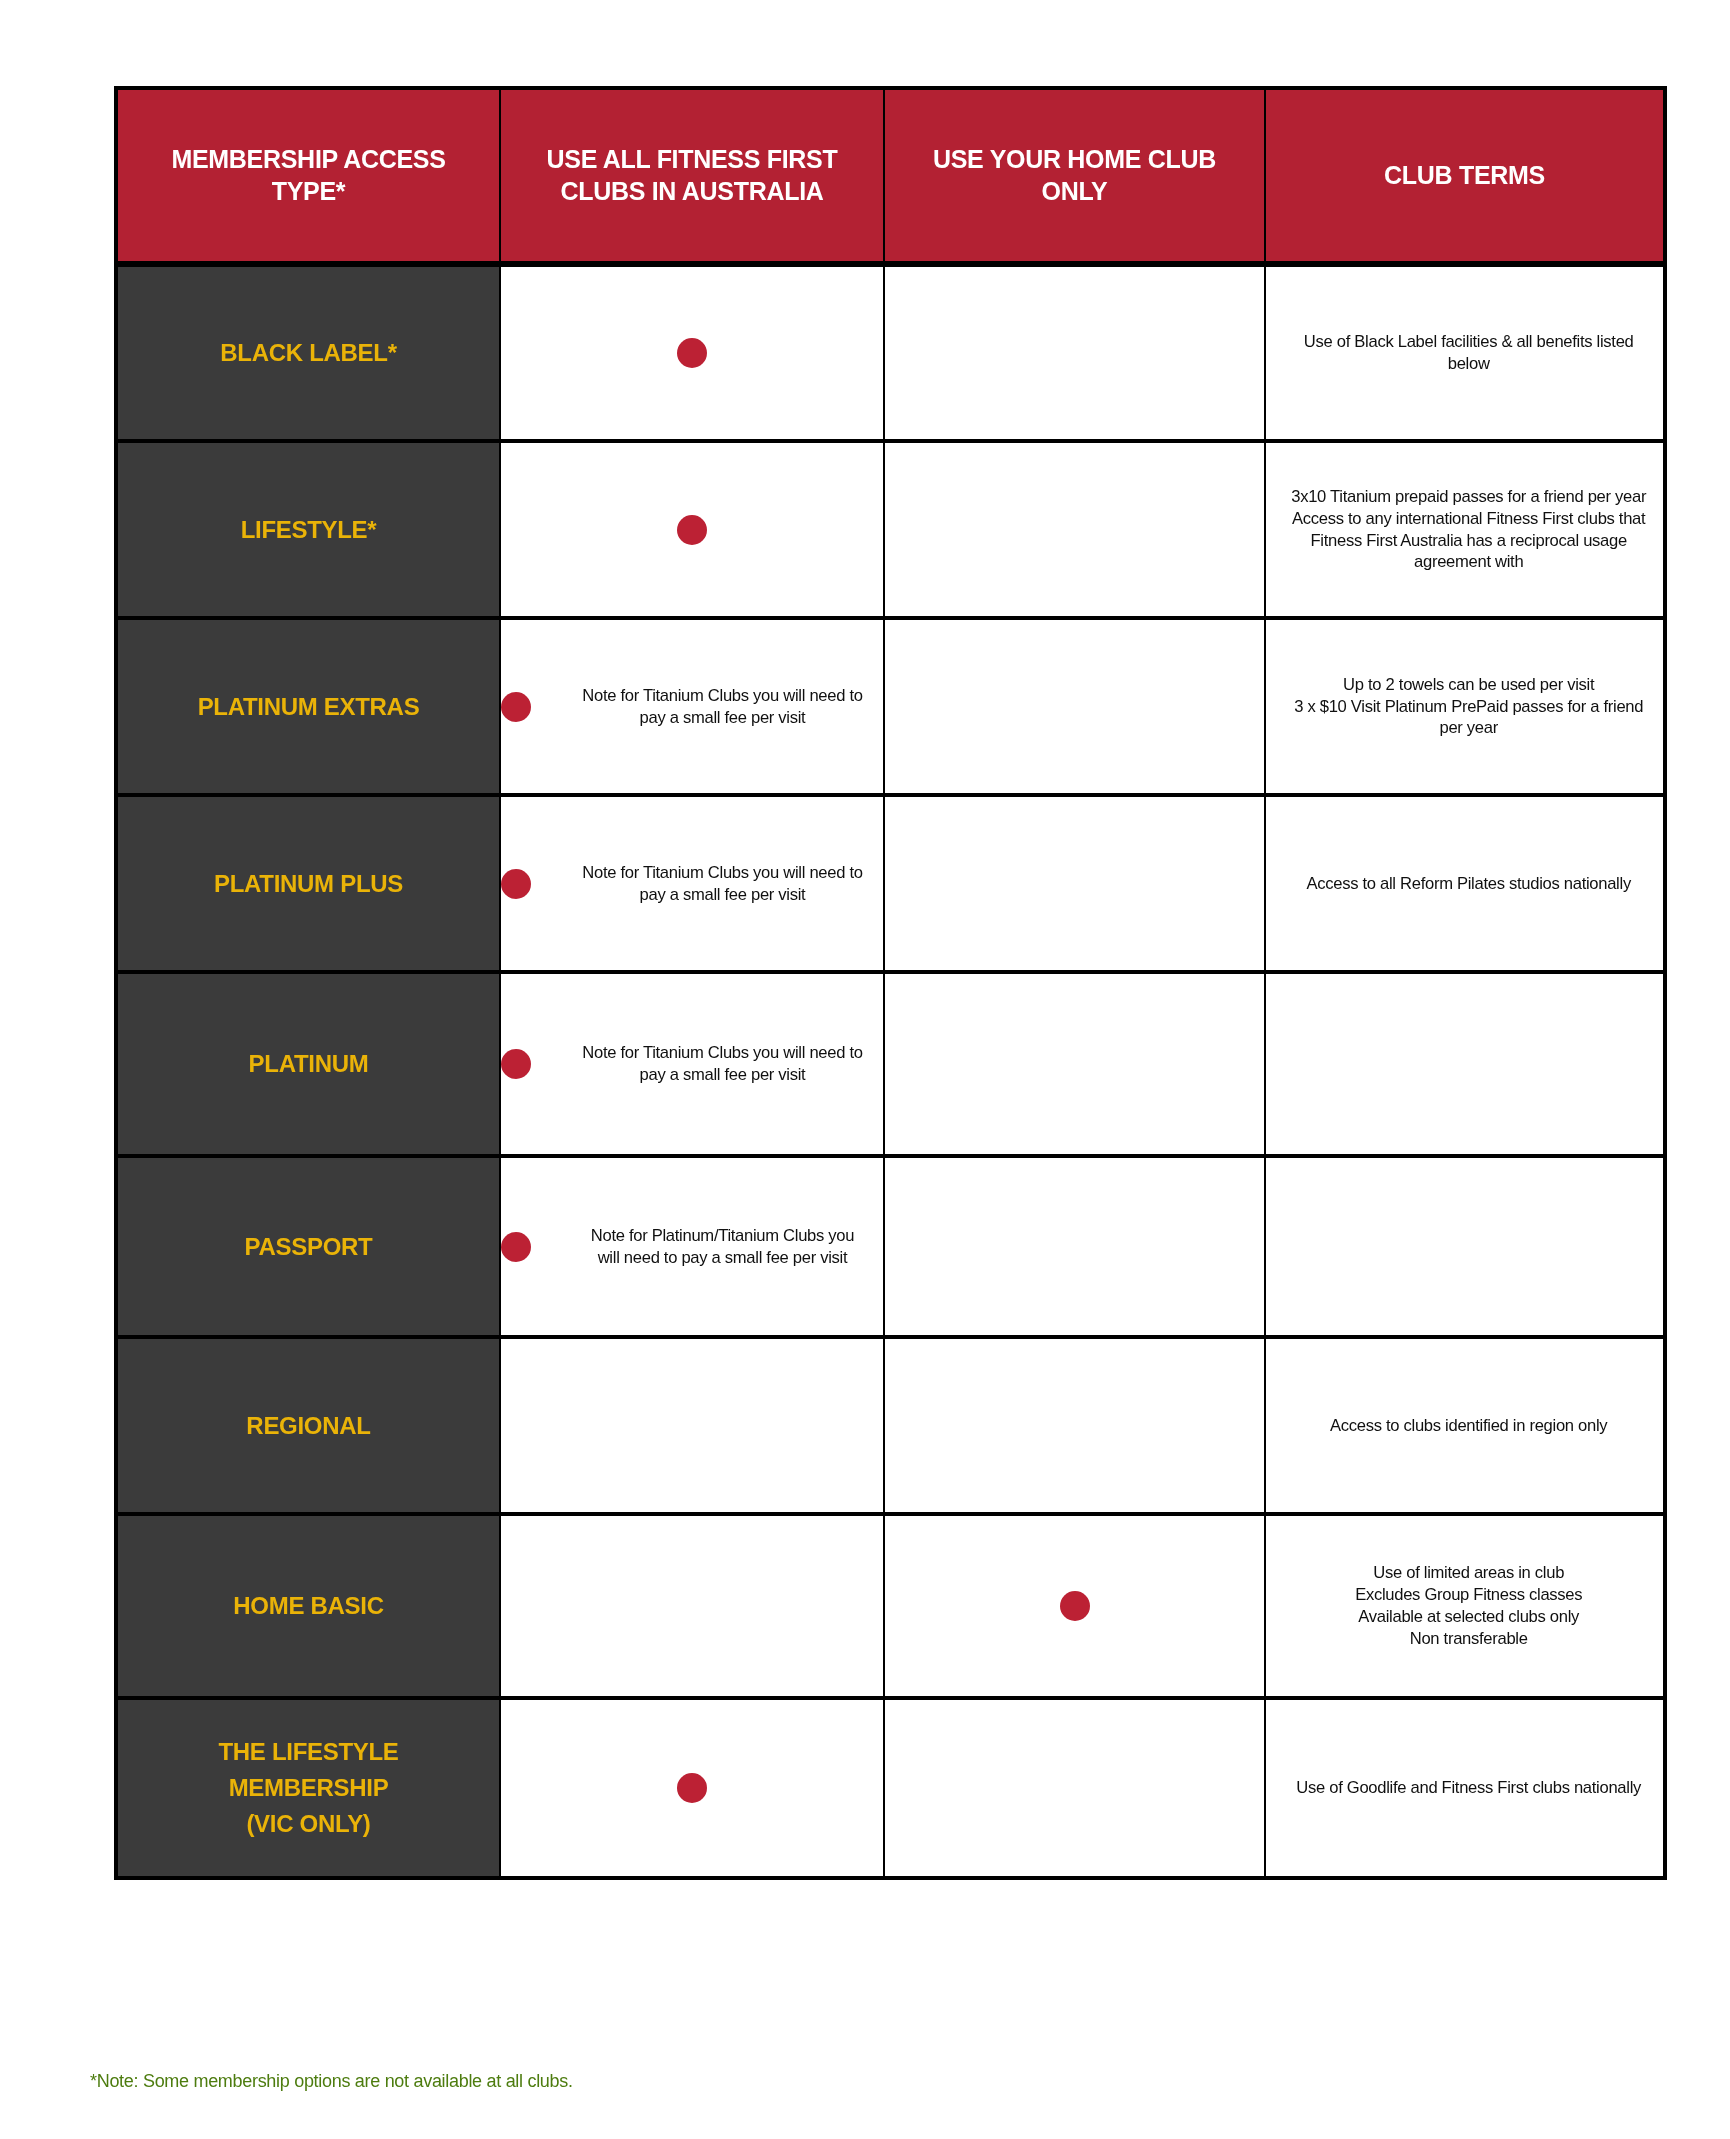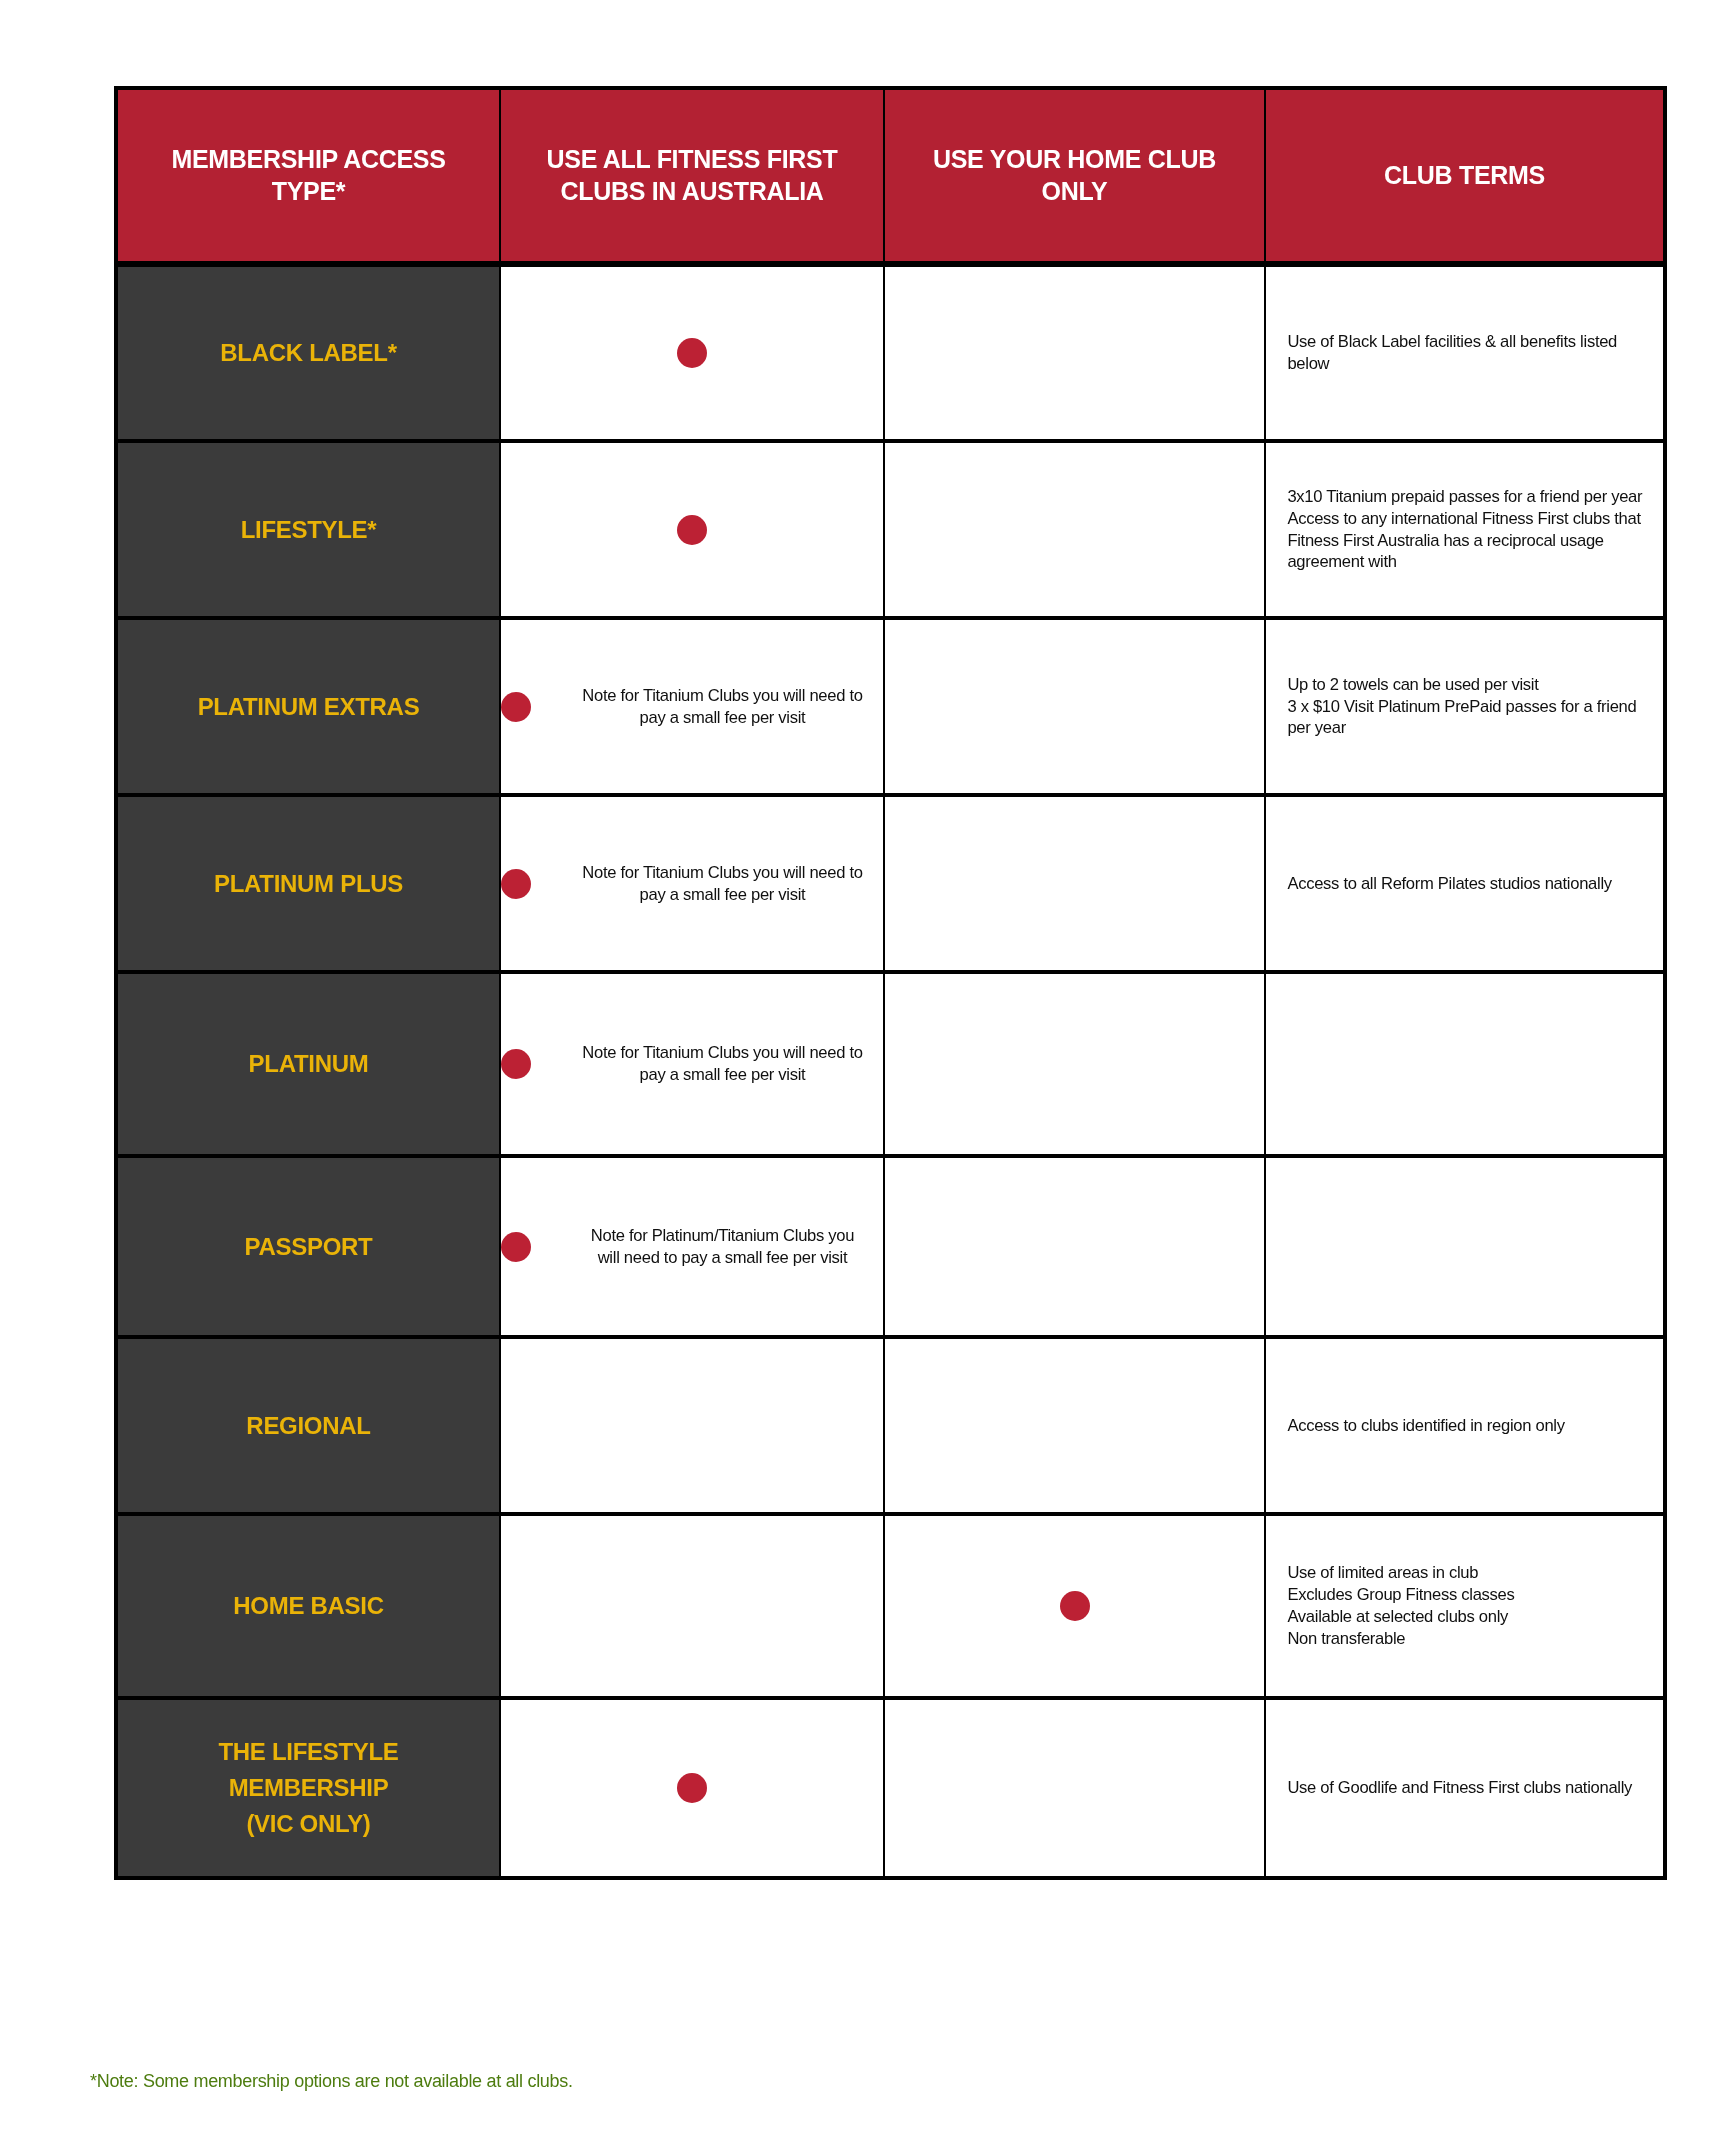--- a/index.html
+++ b/index.html
@@ -76,21 +76,21 @@
     color:#101010;
     padding:0 18px;
     white-space:pre-line;
   }
   .dotnote:empty{display:none;}
   td.terms{
     background:#ffffff;
     font-size:16.6px;
     letter-spacing:-0.3px;
     line-height:1.32;
-    text-align:left;
+    text-align:center;
     padding:0 13px 0 21.4px;
     white-space:pre-line;
   }
   .footnote{
     position:absolute;
     left:90px;top:2071px;
     font-size:18px;
     letter-spacing:-0.3px;
     color:#4d7c0f;
   }

